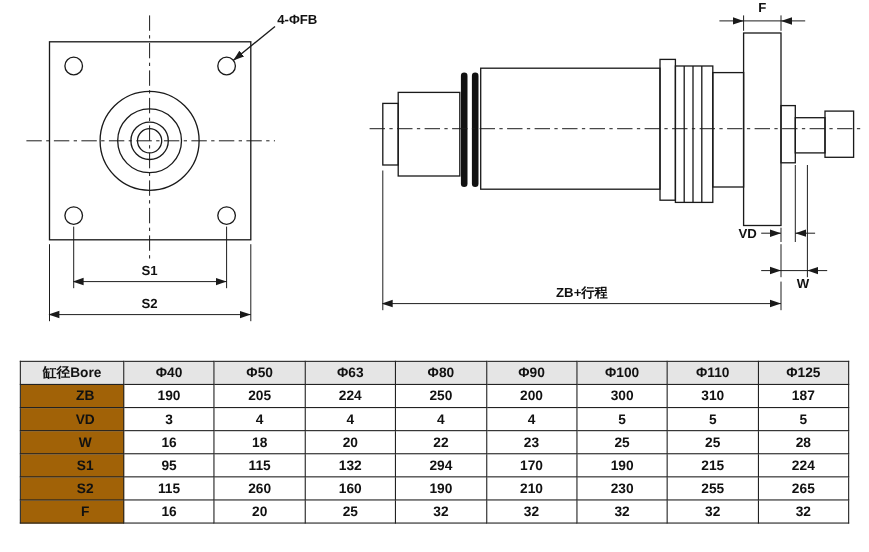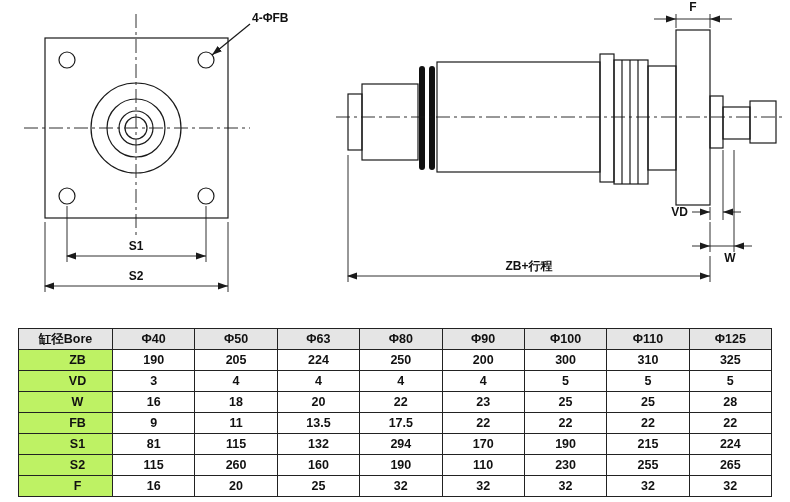--- a/index.html
+++ b/index.html
@@ -5,21 +5,21 @@
   html,body{margin:0;padding:0;background:#fff;}
   body{width:790px;height:502px;font-family:"Liberation Sans",sans-serif;color:#111;overflow:hidden;}
   .drawing-wrap{width:790px;height:324px;}
   svg text{font-family:"Liberation Sans",sans-serif;font-weight:bold;fill:#111;}
   .dim-table{border-collapse:collapse;table-layout:fixed;width:754px;margin:4px 18px 0 18px;}
   .dim-table th,.dim-table td{
     border:1px solid #222;text-align:center;vertical-align:middle;
     font-size:12.5px;font-weight:bold;height:18px;padding:1px 0;background:#fff;
   }
   .dim-table thead th{background:#e5e5e5;}
-  .dim-table .row-label{background:#bef264;padding-left:24px;}
+  .dim-table .row-label{background:#a16207;padding-left:24px;}
 </style>
 </head>
 <body>
 
 <div class="drawing-wrap">
 <svg width="790" height="324" viewBox="0 0 790 324">
   <defs>
     <marker id="arrE" markerWidth="11" markerHeight="8" refX="10" refY="4" orient="auto" markerUnits="userSpaceOnUse">
       <path d="M0,0.6 L10,4 L0,7.4 z" fill="#1a1a1a"></path>
     </marker>
@@ -151,21 +151,21 @@
   <tbody>
       <tr>
         <td class="row-label">ZB</td>
         <td>190</td>
         <td>205</td>
         <td>224</td>
         <td>250</td>
         <td>200</td>
         <td>300</td>
         <td>310</td>
-        <td>325</td>
+        <td>187</td>
       </tr>
       <tr>
         <td class="row-label">VD</td>
         <td>3</td>
         <td>4</td>
         <td>4</td>
         <td>4</td>
         <td>4</td>
         <td>5</td>
         <td>5</td>
@@ -176,48 +176,37 @@
         <td>16</td>
         <td>18</td>
         <td>20</td>
         <td>22</td>
         <td>23</td>
         <td>25</td>
         <td>25</td>
         <td>28</td>
       </tr>
       <tr>
-        <td class="row-label">FB</td>
-        <td>9</td>
-        <td>11</td>
-        <td>13.5</td>
-        <td>17.5</td>
-        <td>22</td>
-        <td>22</td>
-        <td>22</td>
-        <td>22</td>
-      </tr>
-      <tr>
         <td class="row-label">S1</td>
-        <td>81</td>
+        <td>95</td>
         <td>115</td>
         <td>132</td>
         <td>294</td>
         <td>170</td>
         <td>190</td>
         <td>215</td>
         <td>224</td>
       </tr>
       <tr>
         <td class="row-label">S2</td>
         <td>115</td>
         <td>260</td>
         <td>160</td>
         <td>190</td>
-        <td>110</td>
+        <td>210</td>
         <td>230</td>
         <td>255</td>
         <td>265</td>
       </tr>
       <tr>
         <td class="row-label">F</td>
         <td>16</td>
         <td>20</td>
         <td>25</td>
         <td>32</td>

